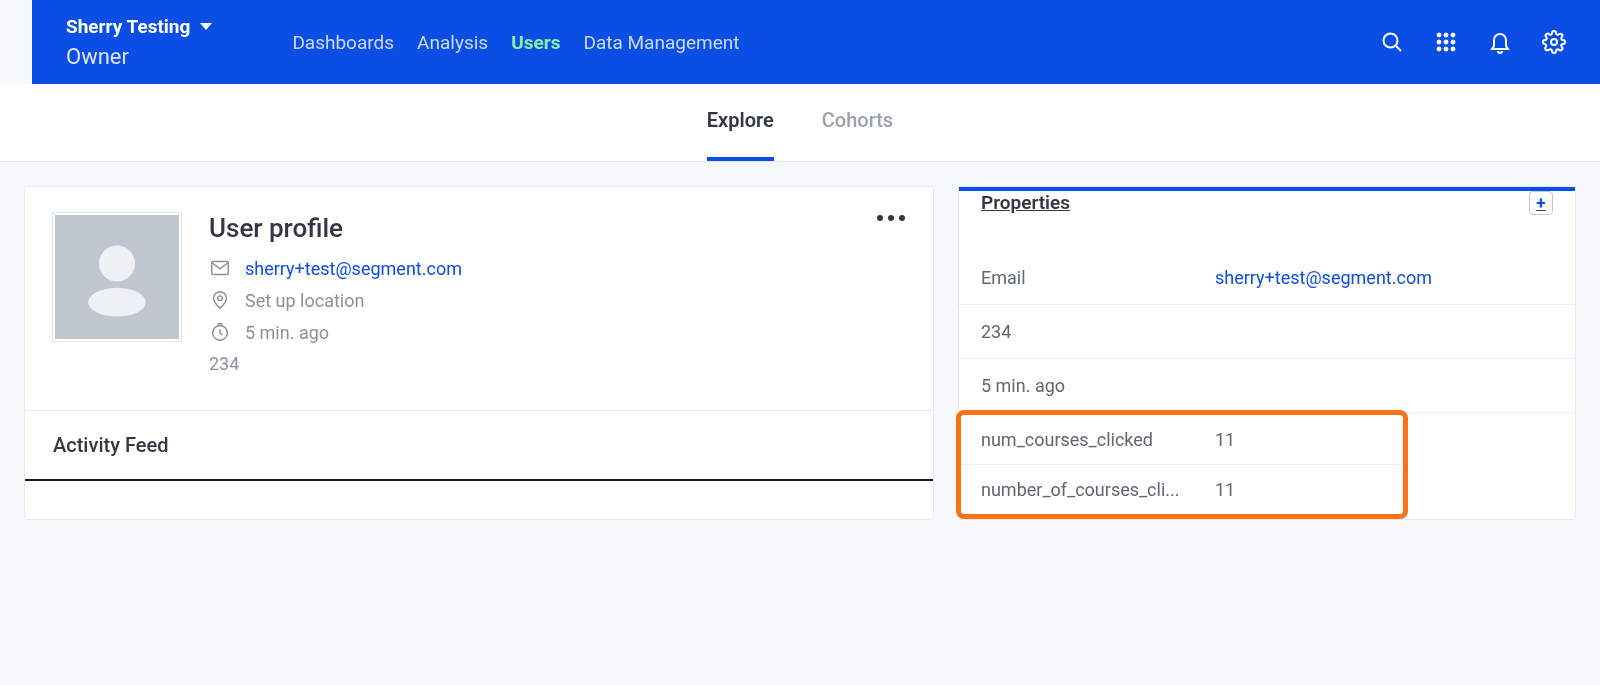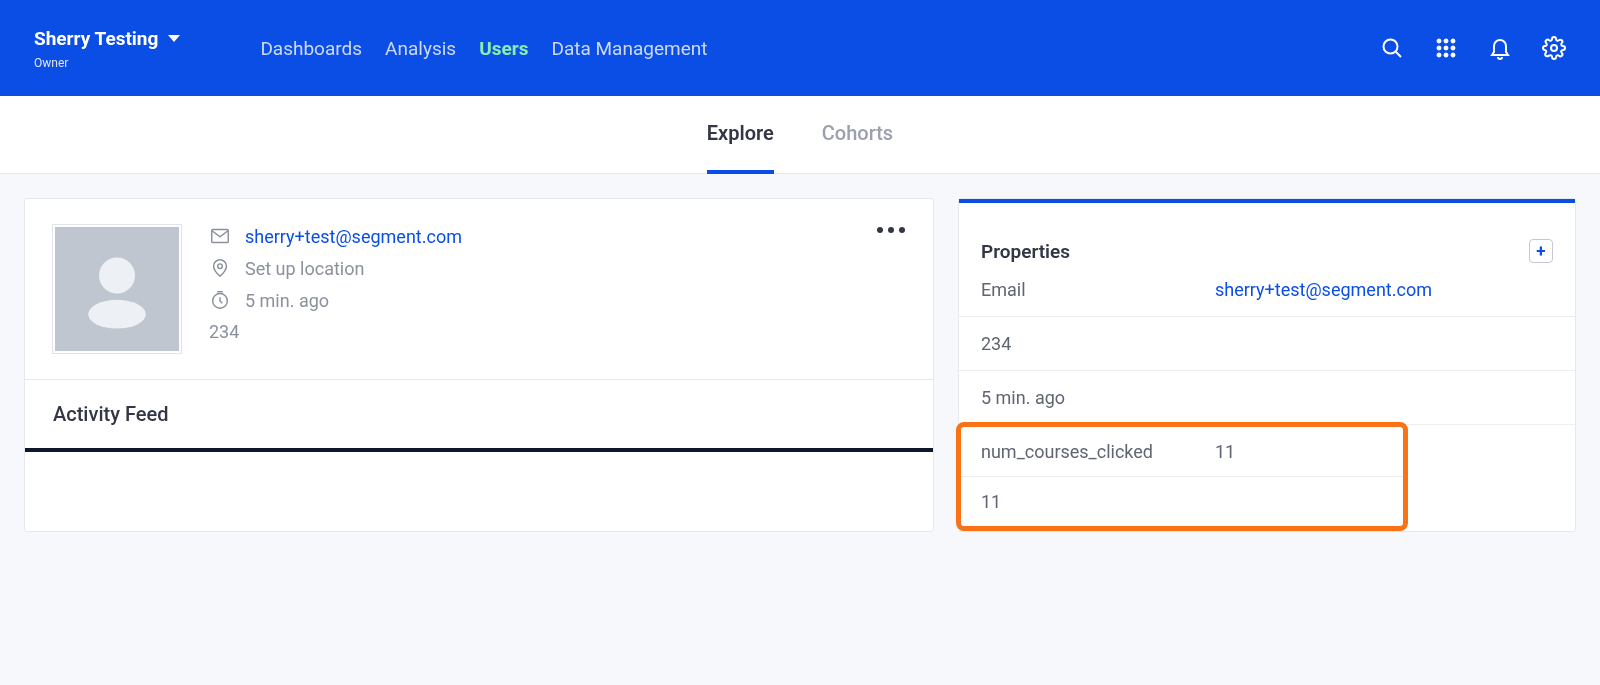--- a/index.html
+++ b/index.html
@@ -1,50 +1,50 @@
 <!DOCTYPE html>
 <html><head>
   <meta charset="utf-8">
   <style>
     * { margin:0; padding:0; box-sizing:border-box; font-family: -apple-system, BlinkMacSystemFont, "Segoe UI", Roboto, Helvetica, Arial, sans-serif; }
     body { width:1600px; height:685px; background:#f6f8fb; color:#323645; overflow:hidden; }
     
-    .topnav { height:96px; background:#0b4ee6; display:flex; align-items:center; padding:0 34px; }
+    .topnav { height:84px; background:#0b4ee6; display:flex; align-items:center; padding:0 34px;margin-left:32px; }
     .org { margin-right:80px; }
     .org-name { color:#fff; font-size:19px; font-weight:700; display:inline-flex; align-items:center; gap:10px; }
     .caret { width:0; height:0; border-left:6px solid transparent; border-right:6px solid transparent; border-top:7px solid #fff; }
-    .org-role { color:#dfe6fb; font-size:12px; margin-top:6px; }
+    .org-role { color:#dfe6fb; font-size:22px; margin-top:6px; }
     .nav-items { display:flex; gap:23px; }
     .nav-item { color:#cdd9f9; font-size:19px; font-weight:400; cursor:pointer; }
     .nav-item.active { color:#86efac; font-weight:700; }
     .nav-icons { margin-left:auto; display:flex; gap:30px; align-items:center; }
     .icon-btn svg { stroke:#fff; }
     .icon-btn { cursor:pointer; display:inline-flex; }
     
-    .subtabs { height:78px; background:#fff; border-bottom:1px solid #e6e8ef; display:flex; align-items:center; justify-content:center; gap:48px; }
+    .subtabs { height:78px; background:#fff; border-bottom:1px solid #e6e8ef; display:flex; align-items:flex-end; justify-content:center; gap:48px; }
     .subtab { color:#9aa0ad; font-size:20px; font-weight:500; height:78px; display:flex; align-items:center; border-bottom:4px solid transparent; cursor:pointer; }
     .subtab.active { color:#323645; border-bottom-color:#0b4ee6; font-weight:600; }
     
     .main { padding:24px; display:flex; gap:24px; }
     
     .card { background:#fff; border:1px solid #e6e8ef; border-radius:3px; flex:1 1 auto; min-width:0; }
     .user-header { padding:26px 28px; display:flex; gap:28px; border-bottom:1px solid #e6e8ef; position:relative; }
     .avatar { width:128px; height:128px; background:#c0c6cf; border:2px solid #fff; box-shadow:0 0 0 1px #e0e4ea; display:flex; align-items:center; justify-content:center; flex-shrink:0; }
     .avatar svg { fill:#edf0f4; }
     .profile-title { font-size:26px; font-weight:500; color:#323645; margin-bottom:14px; }
     .profile-row { display:flex; align-items:center; gap:14px; margin-bottom:10px; font-size:18px; color:#8b919d; }
     .profile-row svg { stroke:#8b919d; fill:none; stroke-width:1.6; flex-shrink:0; }
     .email-link { color:#0b4ee6; }
     .more-dots { position:absolute; right:28px; top:28px; display:flex; gap:5px; cursor:pointer; }
     .more-dots span { width:6px; height:6px; background:#323645; border-radius:50%; }
-    .activity-header { padding:22px 28px; font-size:20px; font-weight:500; color:#323645; border-bottom:4px solid #0f172a; }
+    .activity-header { padding:22px 28px; font-size:20px; font-weight:500; color:#323645; border-bottom:2px solid #0f172a; }
     
     .side-panel { width:618px; background:#fff; border:1px solid #e6e8ef; border-radius:3px; display:flex; flex-direction:column; }
     .panel-tabs { display:flex; height:64px; }
-    .panel-tab { flex:1 1 50%; display:flex; align-items:flex-end; justify-content:space-between; padding:0 22px; font-size:19px; font-weight:600; color:#9aa0ad; border-bottom:1px solid #e6e8ef; cursor:pointer; }
+    .panel-tab { flex:1 1 50%; display:flex; align-items:flex-start; justify-content:space-between; padding:0 22px; font-size:19px; font-weight:600; color:#9aa0ad; border-bottom:1px solid #e6e8ef; cursor:pointer;text-decoration:underline; }
     .panel-tab.active { color:#323645; border-top:4px solid #0b4ee6; border-bottom:none; padding-top:0; }
     .panel-tab:not(.active) { background:#f1f3f8; border-left:1px solid #e6e8ef; border-top:4px solid #dfe2ea; }
     .add-box { width:24px; height:24px; border:1px solid #c3c8d2; border-radius:4px; display:flex; align-items:center; justify-content:center; color:#0b4ee6; font-weight:700; font-size:17px; }
     .count-box { width:24px; height:24px; background:#dfe2ea; border-radius:4px; display:flex; align-items:center; justify-content:center; color:#8b919d; font-size:14px; font-weight:600; }
     .prop-row { display:flex; padding:16px 22px; border-bottom:1px solid #eceef3; font-size:18px; }
     .prop-key { width:234px; color:#5f6572; white-space:nowrap; overflow:hidden; text-overflow:ellipsis; }
     .prop-val { color:#5f6572; }
     .prop-val.link { color:#0b4ee6; }
     .highlight-group { border:5px solid #f97316; border-radius:8px; margin:-3px 0px 0px -3px; width:calc(100% - 170px + 6px); }
     .highlight-group .prop-row { border-bottom:1px solid #eceef3; padding:14px 20px; }
@@ -111,20 +111,21 @@
 
   <div class="card">
     <div class="user-header">
       <div class="avatar">
         <svg width="90" height="90" viewBox="0 0 100 100">
             <circle cx="50" cy="35" r="20"></circle>
             <ellipse cx="50" cy="78" rx="32" ry="16"></ellipse>
           </svg>
       </div>
       <div style="flex:1;min-width:0">
+        <div class="profile-title">User profile</div>
         <div class="profile-row">
           <svg width="22" height="22" viewBox="0 0 24 24">
               <rect x="3" y="5" width="18" height="14" rx="1"></rect>
               <path d="M3 6l9 7 9-7"></path>
             </svg>
           <span class="email-link">sherry+test@segment.com</span>
         </div>
         <div class="profile-row">
           <svg width="22" height="22" viewBox="0 0 24 24">
               <path d="M12 21s-7-6.5-7-11a7 7 0 0114 0c0 4.5-7 11-7 11z"></path>
@@ -169,17 +170,18 @@
     </div>
     <div class="prop-row">
       <div class="prop-val">5 min. ago</div>
     </div>
     <div class="highlight-group">
       <div class="prop-row">
         <div class="prop-key">num_courses_clicked</div>
         <div class="prop-val">11</div>
       </div>
       <div class="prop-row">
+        <div class="prop-key">number_of_courses_cli...</div>
         <div class="prop-val">11</div>
       </div>
     </div>
   </div>
 </div>
 
 </body></html>

